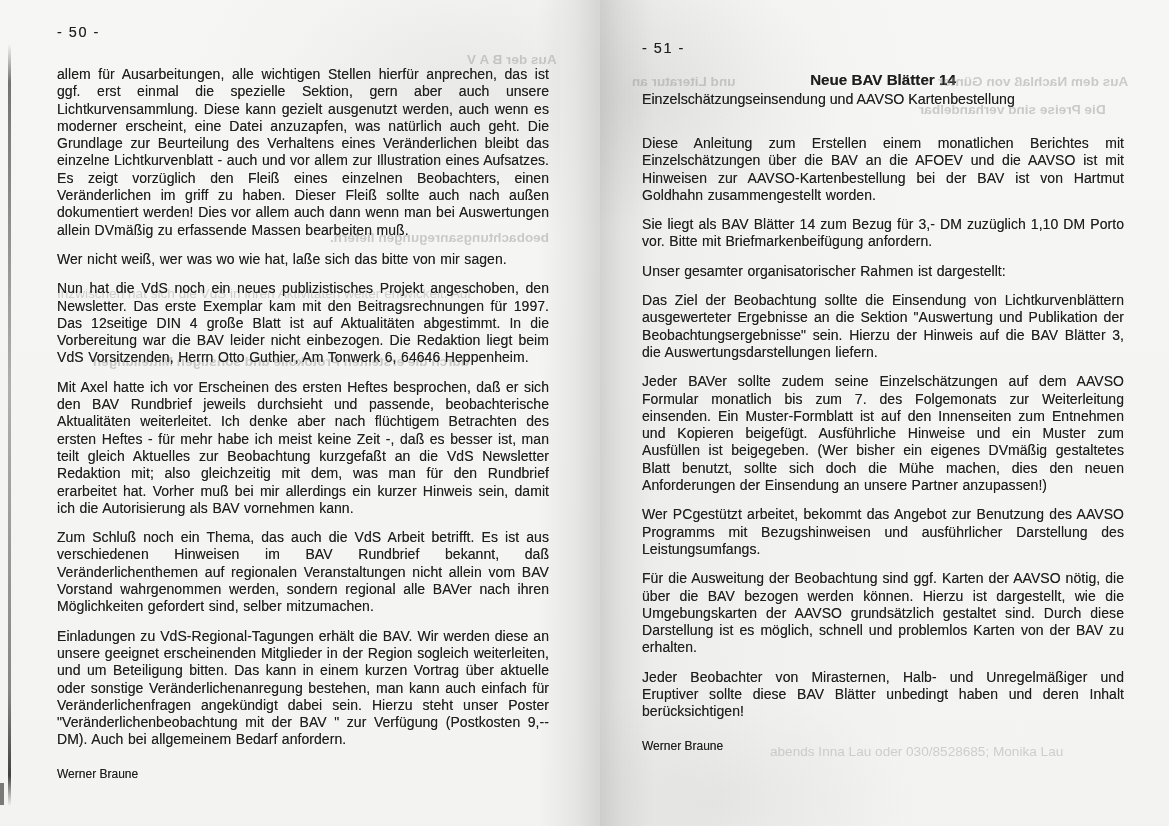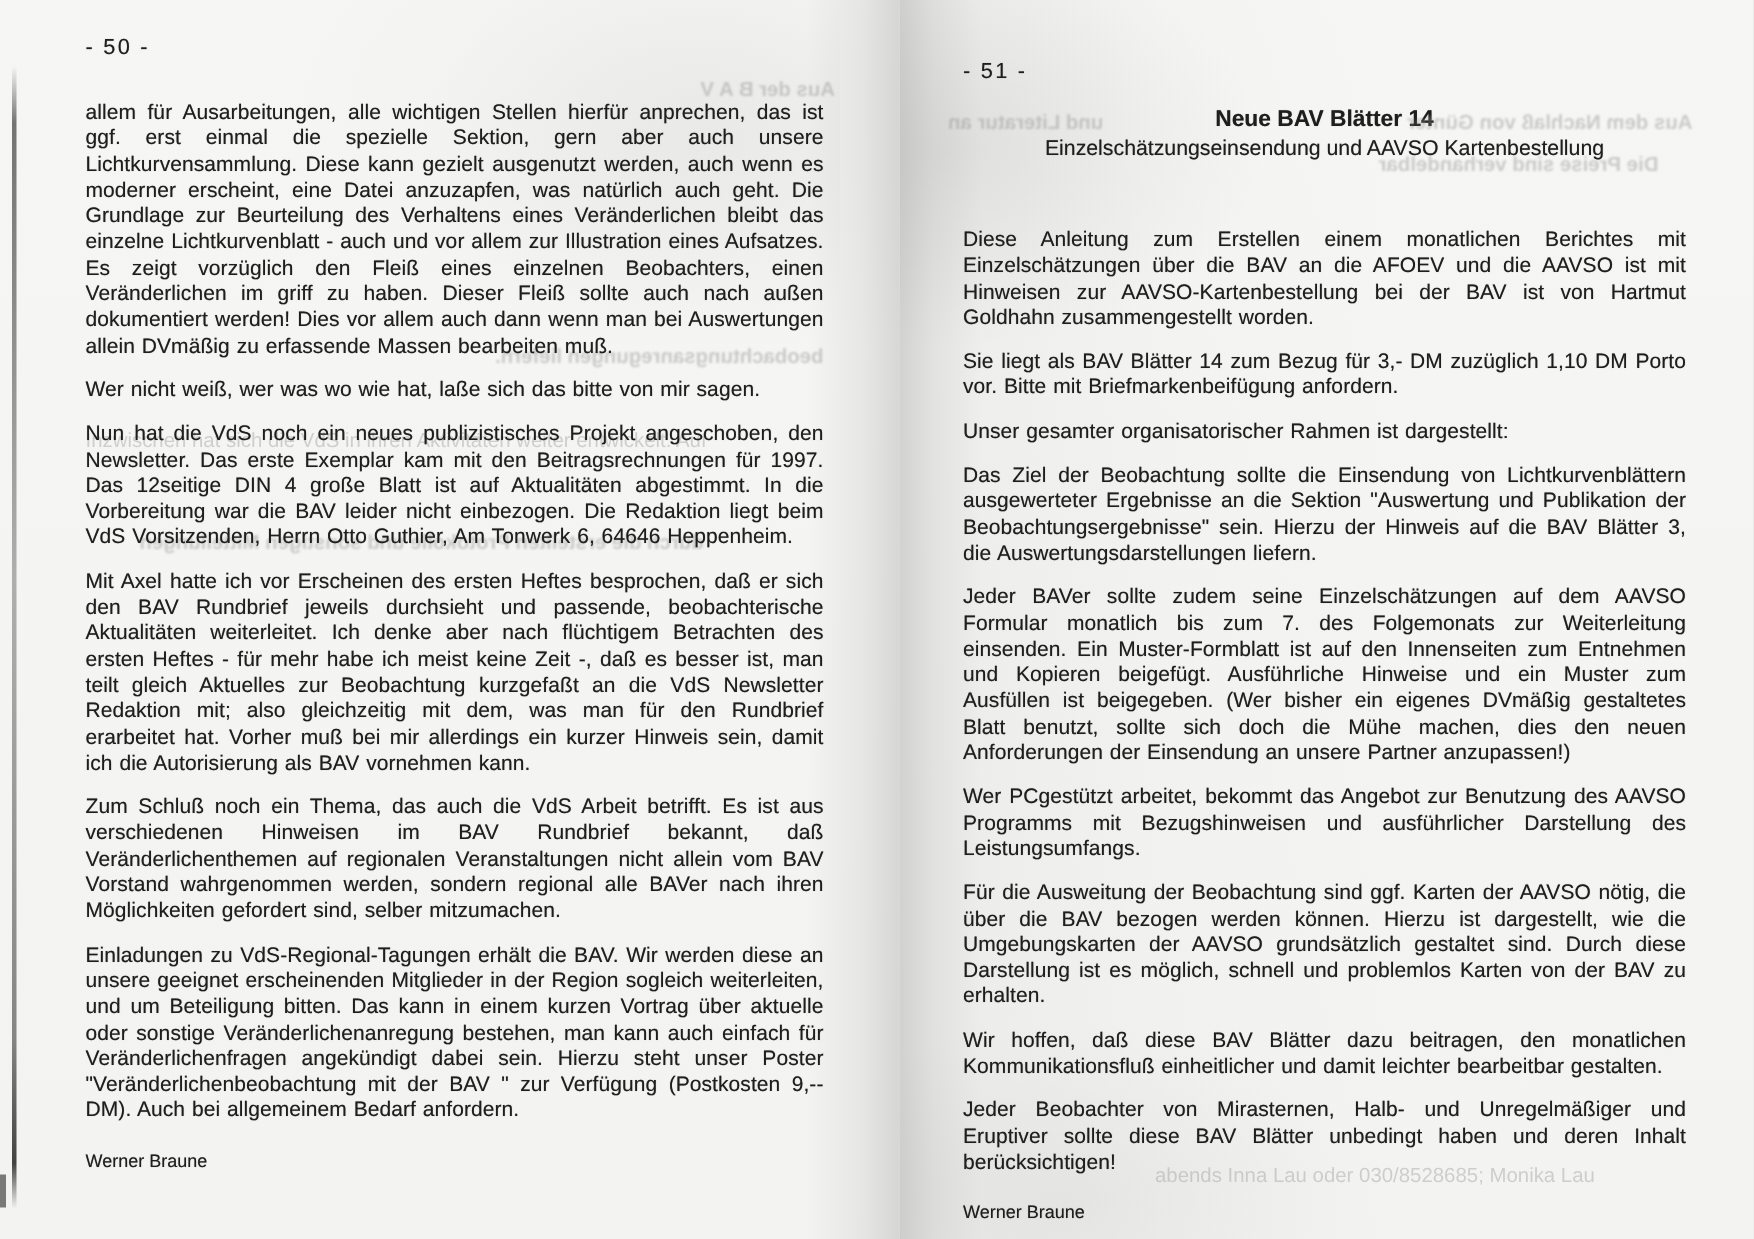--- a/index.html
+++ b/index.html
@@ -28,42 +28,42 @@
 
   .page{position:absolute;color:#1e1e1e;}
   .page-left{left:57px;top:24px;width:492px;}
   .page-right{left:642px;top:40px;width:482px;}
   .page p, .page .pnum, .page .title, .page .subtitle, .page .sig{
     text-shadow:0 0 .5px rgba(30,30,30,.55);
   }
   .pnum{text-align:left;font-size:14.5px;letter-spacing:1.5px;margin:0 0 26px;}
   .page-right .pnum{margin-bottom:15px;}
   .title{text-align:center;font-weight:bold;font-size:15.2px;margin:0;}
-  .subtitle{text-align:center;font-size:14.2px;margin:3px 0 44px;}
+  .subtitle{text-align:left;font-size:14.2px;margin:3px 0 28px;}
   .page p{position:relative;z-index:1;margin:0 0 12px;text-align:justify;
     font-size:14px;line-height:17.3px;letter-spacing:.05px;word-spacing:.6px;}
   .seg-u{}
   .sig{margin-top:18px;font-size:12px;}
   .sig-left{padding-right:66px;}
   .sig-right{padding-right:84px;}
 
   
   .bleed{position:absolute;z-index:0;font-weight:bold;color:#8f8f8d;opacity:.42;
     filter:blur(.6px);font-size:13.6px;white-space:nowrap;pointer-events:none;}
   .mirror{transform:scaleX(-1);}
   .ghost{position:absolute;z-index:0;color:#a9a9a7;opacity:.5;filter:blur(.5px);
     font-size:13.6px;white-space:nowrap;pointer-events:none;}
   .bl-header-l{top:28px;right:-8px;}
   .bl-mid1{top:206px;right:0;}
   .bl-mid2{top:330px;left:36px;}
   .gh-left{top:262px;left:0;}
   .br-header-a{top:34px;right:-4px;}
   .br-header-b{top:34px;left:-10px;}
   .br-line2{top:62px;right:18px;}
-  .gh-right-footer{top:736px;left:128px;}
+  .gh-right-footer{top:704px;left:128px;}
 </style>
 </head>
 <body>
 
 <div class="scan">
   <div class="left-line"></div>
   <div class="corner-dash"></div>
   <div class="gutter"></div>
   <div class="wash-left"></div>
   <div class="wash-right"></div>
@@ -93,17 +93,16 @@
     <div class="pnum">- 51 -</div>
     <div class="title">Neue BAV Blätter 14</div>
     <div class="subtitle">Einzelschätzungseinsendung und AAVSO Kartenbestellung</div>
     <p>Diese Anleitung zum Erstellen einem monatlichen Berichtes mit Einzelschätzungen über die BAV an die AFOEV und die AAVSO ist mit Hinweisen zur AAVSO-Kartenbestellung bei der BAV ist von Hartmut Goldhahn zusammengestellt worden.</p>
     <p>Sie liegt als BAV Blätter 14 zum Bezug für 3,- DM zuzüglich 1,10 DM Porto vor. Bitte mit Briefmarkenbeifügung anfordern.</p>
     <p>Unser gesamter organisatorischer Rahmen ist dargestellt:</p>
     <p>Das Ziel der Beobachtung sollte die Einsendung von Lichtkurvenblättern ausgewerteter Ergebnisse an die Sektion "Auswertung und Publikation der Beobachtungsergebnisse" sein. Hierzu der Hinweis auf die BAV Blätter 3, die Auswertungsdarstellungen liefern.</p>
     <p><span class="seg-u">Jeder</span><span> BAVer sollte </span><span class="seg-u">zudem</span><span> seine Einzelschätzungen auf dem AAVSO Formular monatlich bis zum 7. des Folgemonats zur Weiterleitung einsenden. Ein Muster-Formblatt ist auf den Innenseiten zum Entnehmen und Kopieren beigefügt. Ausführliche Hinweise und ein Muster zum Ausfüllen ist beigegeben. (Wer bisher ein eigenes DVmäßig gestaltetes Blatt benutzt, sollte sich doch die Mühe machen, dies den neuen Anforderungen der Einsendung an unsere Partner anzupassen!)</span></p>
     <p>Wer PCgestützt arbeitet, bekommt das Angebot zur Benutzung des AAVSO Programms mit Bezugshinweisen und ausführlicher Darstellung des Leistungsumfangs.</p>
     <p>Für die Ausweitung der Beobachtung sind ggf. Karten der AAVSO nötig, die über die BAV bezogen werden können. Hierzu ist dargestellt, wie die Umgebungskarten der AAVSO grundsätzlich gestaltet sind. Durch diese Darstellung ist es möglich, schnell und problemlos Karten von der BAV zu erhalten.</p>
-    <p>Wir hoffen, daß diese BAV Blätter dazu beitragen, den monatlichen Kommunikationsfluß einheitlicher und damit leichter bearbeitbar gestalten.</p>
     <p>Jeder Beobachter von Mirasternen, Halb- und Unregelmäßiger und Eruptiver sollte diese BAV Blätter unbedingt haben und deren Inhalt berücksichtigen!</p>
     <div class="sig sig-right">Werner Braune</div>
   </div>
 </div>
 
 </body></html>

